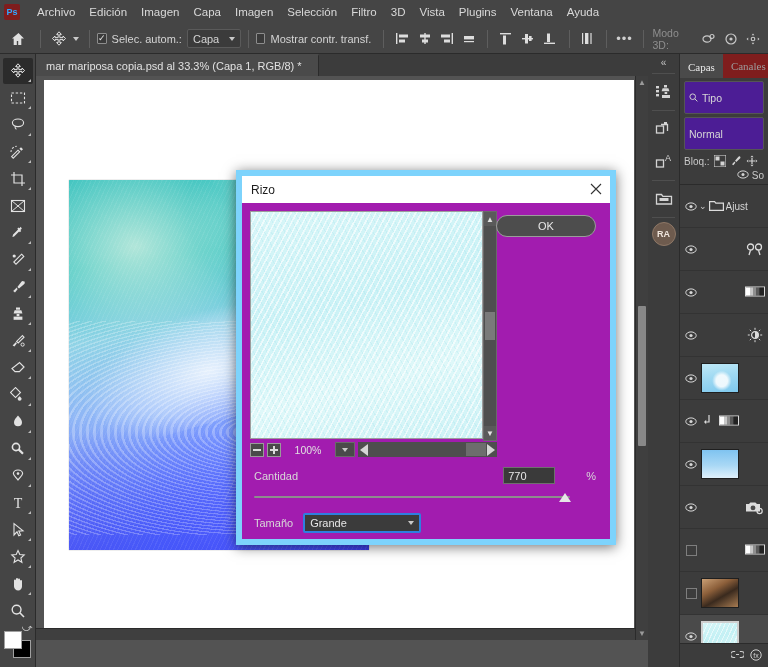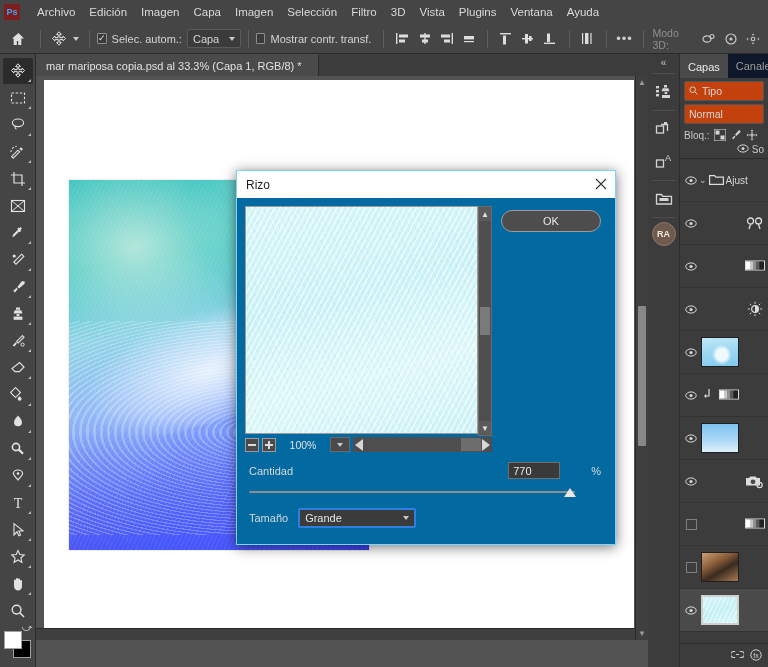--- a/index.html
+++ b/index.html
@@ -105,25 +105,25 @@
   .rightrail { position:absolute; right:88px; top:54px; width:32px; bottom:0; background:#3c3c3c;
                border-right:1px solid #2b2b2b; }
   .rail-collapse { height:16px; display:flex; align-items:center; justify-content:center; color:#c4c4c4; font-size:10px;}
   .rail-ico { width:28px; height:30px; margin:3px auto; display:flex; align-items:center; justify-content:center; color:#cfcfcf;}
   .rail-sep { height:1px; background:#4f4f4f; margin:3px 4px; }
   .avatar { width:24px; height:24px; border-radius:50%; background:#6e5b4e; color:#efe5dc;
             font-size:9px; font-weight:bold; display:flex; align-items:center; justify-content:center;
             margin:4px auto; border:1px solid #8d7766; }
 
   .panels { position:absolute; right:0; top:54px; width:88px; bottom:0; background:#3c3c3c; }
-  .ptabs { display:flex; height:24px; background:#0f172a; }
+  .ptabs { display:flex; height:24px; background:#7f1d1d;font-family:Liberation Serif, serif; }
   .ptab { padding:0 8px; line-height:24px; font-size:11px; color:#9c9c9c; }
   .ptab.active { background:#4a4a4a; color:#eaeaea; border-top:2px solid #4a4a4a; line-height:22px; }
   .prow { padding:3px 4px; }
-  .pfield { background:#c2410c; border:1px solid #555; height:20px; border-radius:2px;
+  .pfield { background:#4c1d95; border:1px solid #555; height:33px; border-radius:2px;
             display:flex; align-items:center; padding:0 4px; font-size:10.5px; color:#d7d7d7; }
   .lockrow { display:flex; align-items:center; gap:4px; padding:2px 4px; font-size:10px; color:#c9c9c9; }
   .lockrow svg { display:block; }
   .opacityrow { display:flex; justify-content:flex-end; align-items:center; gap:3px; padding:1px 4px 3px;
                 font-size:10px; color:#c9c9c9; }
   .layers { border-top:1px solid #2b2b2b; overflow:hidden; }
   .lrow { display:flex; align-items:center; height:43px; border-bottom:1px solid #333; padding-left:3px; }
   .lrow.selected { background:#4a4a4a; }
   .eye { width:16px; display:flex; align-items:center; justify-content:center; color:#d8d8d8; }
   .eye.off { color:transparent; }
@@ -140,21 +140,21 @@
   .thumb-sepia { background:linear-gradient(150deg,#caa076 0%,#8c5f3a 35%,#3a2a1e 60%,#a87c52 100%); }
   .thumb-cyan  { background:linear-gradient(160deg,#d6f6f8 0%,#c3f0f4 50%,#d9f7f8 100%); position:relative;}
   .thumb-cyan:after{content:"";position:absolute;inset:0;
       background:repeating-linear-gradient(115deg, rgba(255,255,255,.55) 0 1px, rgba(255,255,255,0) 1px 4px);}
   .panelbottom { position:absolute; left:0; right:0; bottom:0; height:24px; background:#3c3c3c;
                  border-top:1px solid #2b2b2b; display:flex; align-items:center; justify-content:flex-end;
                  gap:6px; padding-right:6px; color:#cfcfcf; font-size:10px; }
 
   
   .dialog { position:absolute; left:236px; top:170px; width:380px; height:375px;
-            background:#0369a1; border:1px solid #7dd3fc; box-shadow:0 2px 12px rgba(0,0,0,.55); }
+            background:#a21caf; border:6px solid #7dd3fc; box-shadow:0 2px 12px rgba(0,0,0,.55); }
   .dlg-title { height:27px; background:#fff; display:flex; align-items:center; justify-content:space-between;
                padding:0 8px 0 9px; color:#1d1d1d; font-size:12px; }
   .dlg-close { font-size:14px; color:#333; line-height:1; }
   .dlg-body { position:relative; height:calc(100% - 27px); }
   .prev-wrap { position:absolute; left:8px; top:8px; width:247px; }
   .preview { width:233px; height:228px; border:1px solid #9c9c9c;
              background:linear-gradient(165deg,#d8f6f8 0%,#cbf2f6 40%,#dff8f9 70%,#cdf2f6 100%);
              position:relative; overflow:hidden; }
   .preview:after { content:""; position:absolute; inset:0;
        background:repeating-linear-gradient(118deg, rgba(255,255,255,.62) 0 1.5px, rgba(255,255,255,0) 1.5px 5px),

